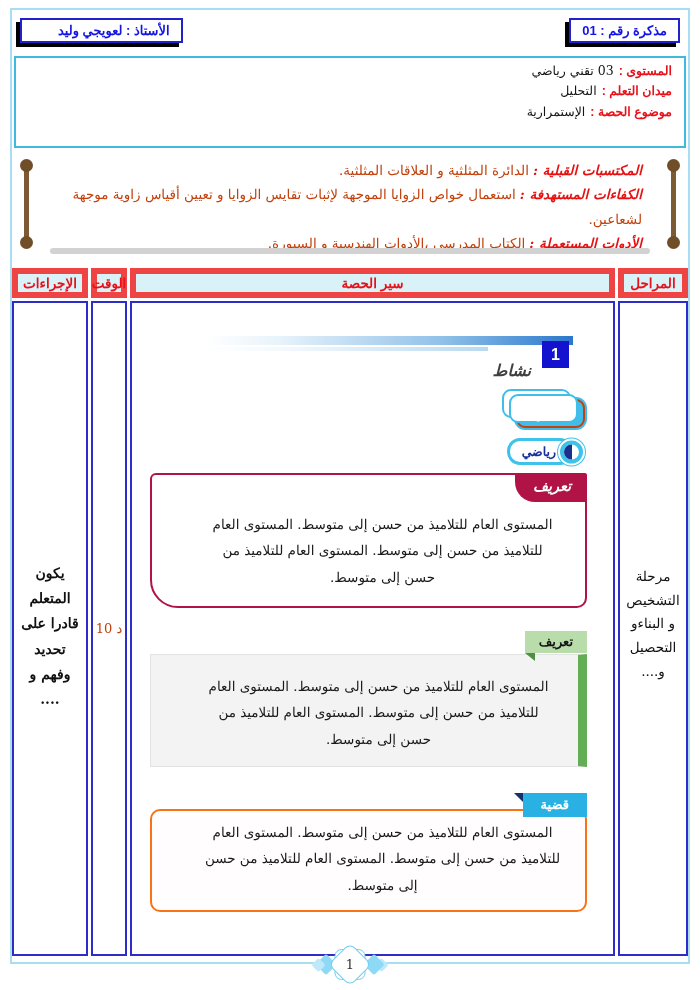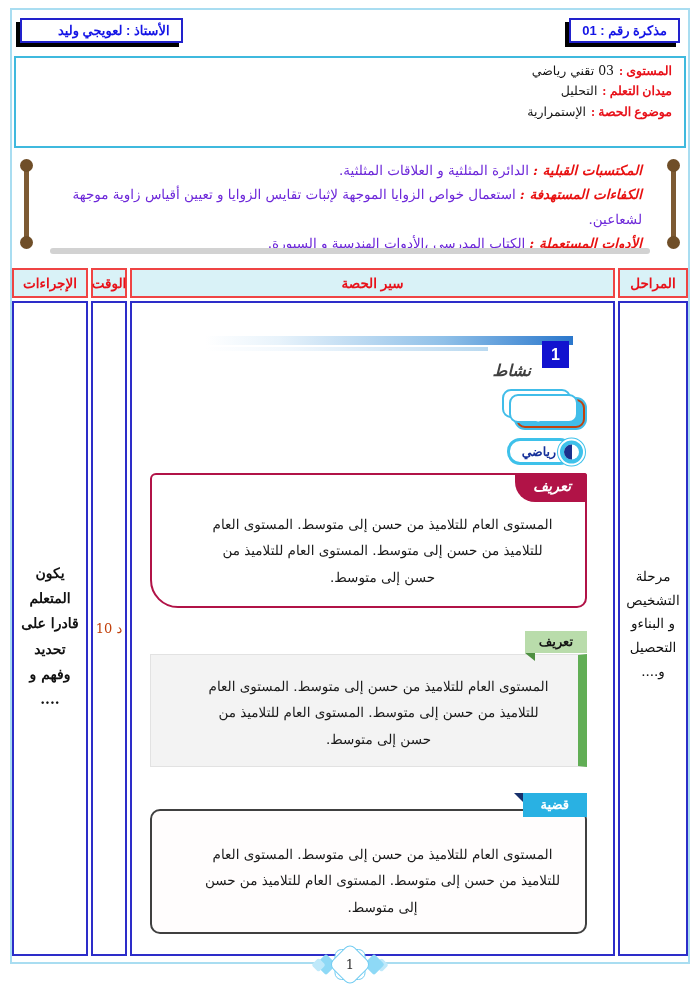--- a/index.html
+++ b/index.html
@@ -22,44 +22,44 @@
     padding:3px 11px; color:#1414e6; font:bold 13px "Liberation Sans", sans-serif;
     white-space:nowrap; z-index:4;
   }
   .memo-box { right:20px; }
   .teacher-box { left:20px;padding-left:36px; }
 
   
   .info { position:absolute; top:56px; left:14px; right:14px; height:92px; display:flex; gap:2px; z-index:3; }
   .info-cell { flex:1; border:2px solid #3fb9de; background:#fff; padding:3px 12px 2px; }
   .info-row { font-size:12.5px; line-height:1.62; text-align:right; white-space:nowrap; }
-  .lbl { color:#e8111a; font-weight:bold; font-family:Liberation Serif, serif; margin-left:5px; }
+  .lbl { color:#e8111a; font-weight:bold; font-family:Liberation Sans, sans-serif; margin-left:5px; }
   .val { color:#141414; font-family:"DejaVu Serif", serif; }
 
   
   .scroll { position:absolute; top:158px; left:14px; right:14px; height:100px; }
   .rod { position:absolute; top:8px; bottom:16px; width:5px; background:#7d5a33; border-radius:3px; }
   .rod-right { right:10px; } .rod-left { left:10px; }
   .rod::before, .rod::after {
     content:""; position:absolute; left:-4px; width:13px; height:13px;
     border-radius:50%; background:#6f4e28;
   }
   .rod::before { top:-7px; } .rod::after { bottom:-7px; }
   .scroll-shadow { position:absolute; bottom:4px; left:36px; right:36px; height:6px; background:#d2d2d2; border-radius:3px; }
   .scroll-content { padding:0 44px; text-align:right; font-size:13.5px; line-height:1.8; }
   .pre-label { color:#e81111; font-weight:bold; font-style:italic; font-family:"DejaVu Serif", serif; margin-left:4px; }
-  .pre-value { color:#6d28d9; }
+  .pre-value { color:#c2410c; }
 
   
   .main-table {
     position:absolute; top:268px; left:12px; right:12px; bottom:34px;
     display:grid; grid-template-columns:70px 1fr 36px 76px; grid-template-rows:30px 1fr; gap:3px;
   }
   .th {
-    background:#d9f2f7; border:2px solid #ef4444; color:#e8111a;
+    background:#d9f2f7; border:6px solid #ef4444; color:#e8111a;
     font:bold 13.5px "Liberation Sans", sans-serif;
     display:flex; align-items:center; justify-content:center;
   }
   .td { background:#fff; border:2px solid #2d2dc9; overflow:hidden; }
   .td-stages { padding:262px 4px 0; text-align:center; font-size:13.5px; line-height:1.75; color:#111; }
   .td-time   { padding-top:318px; text-align:center; font-size:13px; color:#c2410c; direction:ltr; }
   .td-proc   { padding:258px 6px 0; text-align:center; font-weight:bold; font-size:14px; line-height:1.8; color:#111; }
   .td-flow   { position:relative; padding:0 24px 0 18px; }
 
   
@@ -124,22 +124,22 @@
   .def2-tab {
     position:absolute; top:-24px; right:-9px; background:#b9dcab; color:#141414;
     font:bold 13px "Liberation Sans", sans-serif; padding:3px 14px 4px;
   }
   .def2-tab::after { content:""; position:absolute; left:0; bottom:-8px;
     border-top:8px solid #4e8f41; border-left:10px solid transparent; }
 
   
   .box-prop {
     position:relative; margin:42px 2px 0 0; min-height:66px;
-    border:2px solid #404040; border-radius:10px; background:#fffdfd;
-    padding:30px 24px 12px;
+    border:2px solid #f97316; border-radius:10px; background:#fffdfd;
+    padding:8px 24px 12px;
   }
   .prop-tab {
     position:absolute; top:-18px; right:-2px; background:#29b1e3; color:#fff;
     font:bold 13px "Liberation Sans", sans-serif; padding:4px 18px 5px;
   }
   .prop-tab::before { content:""; position:absolute; left:-9px; top:0;
     border-top:9px solid #17306b; border-left:9px solid transparent; }
 
   
   .ornament { position:absolute; left:50%; bottom:9px; transform:translateX(-50%);

